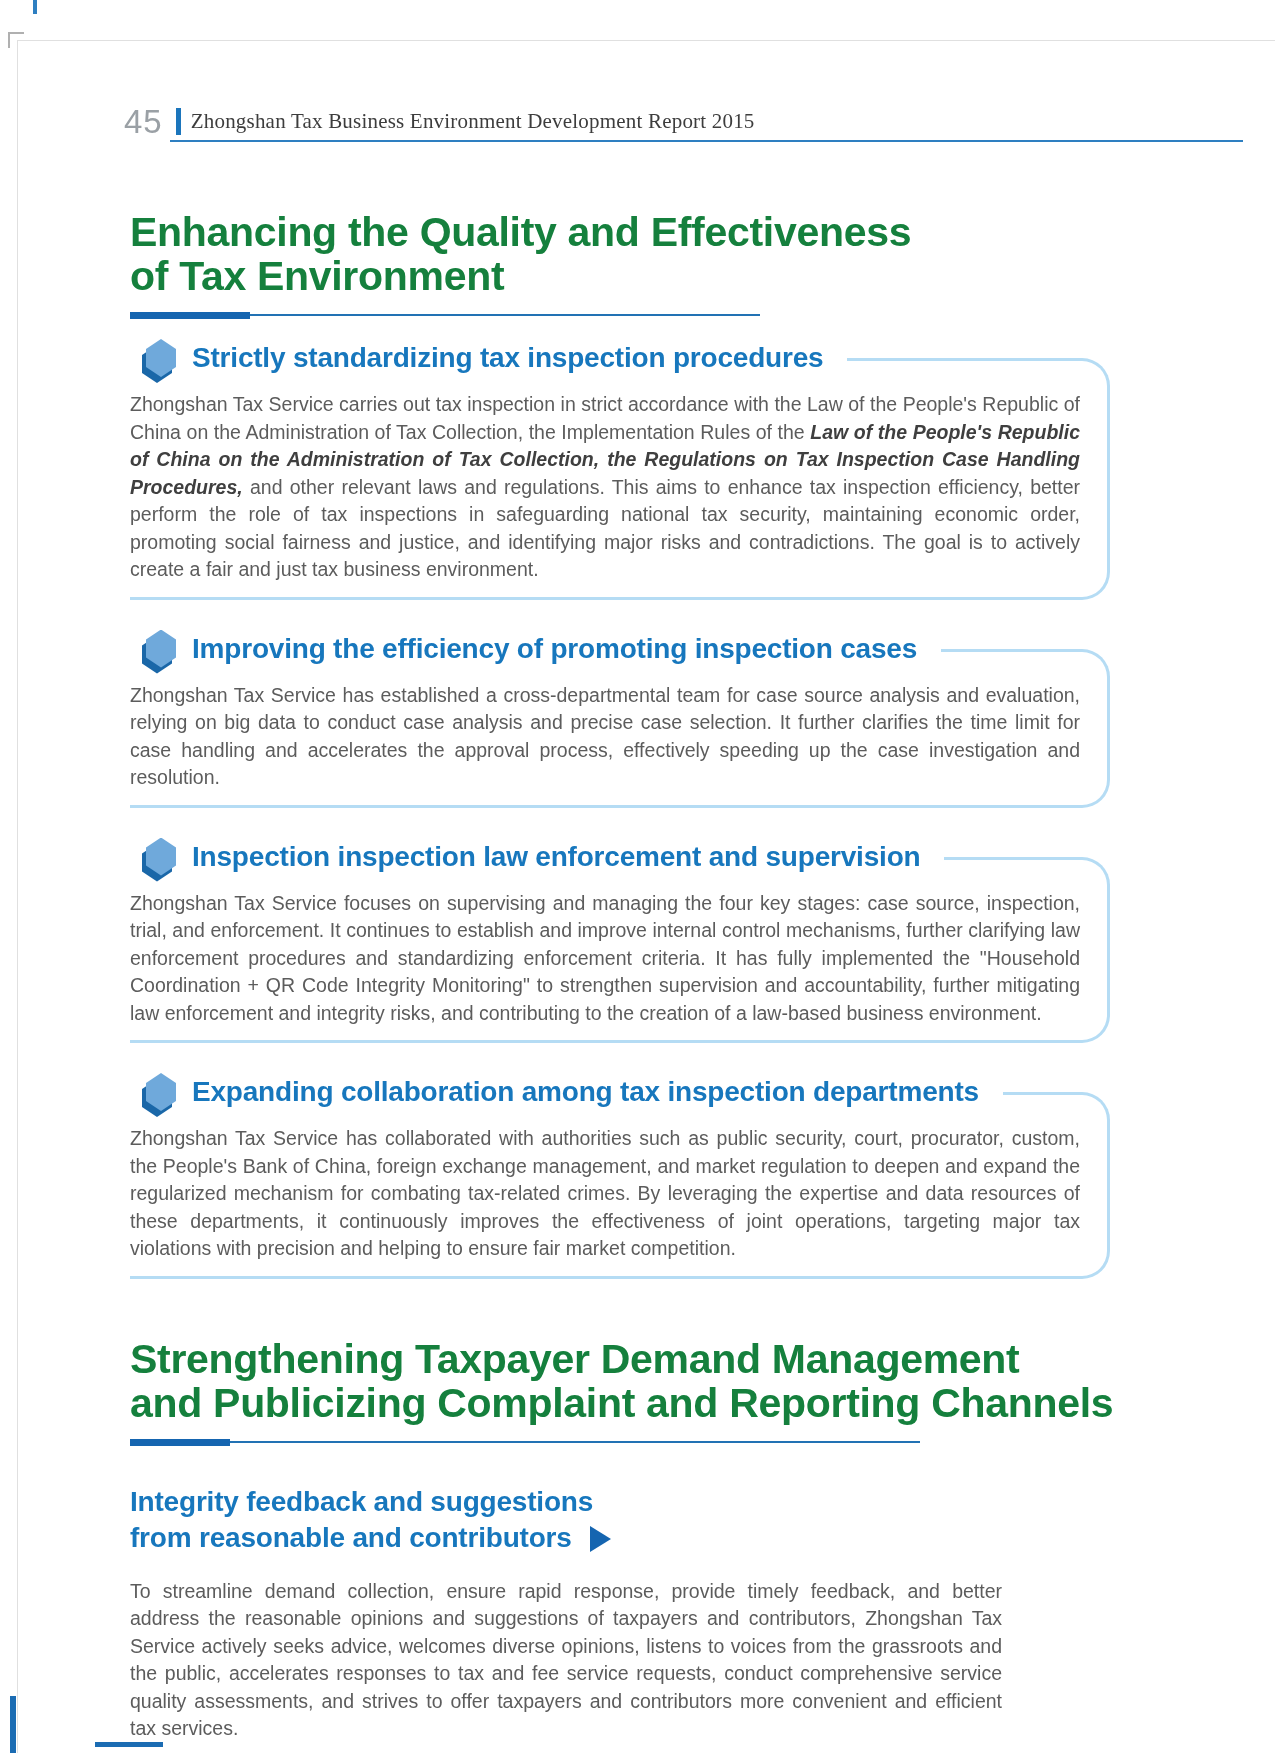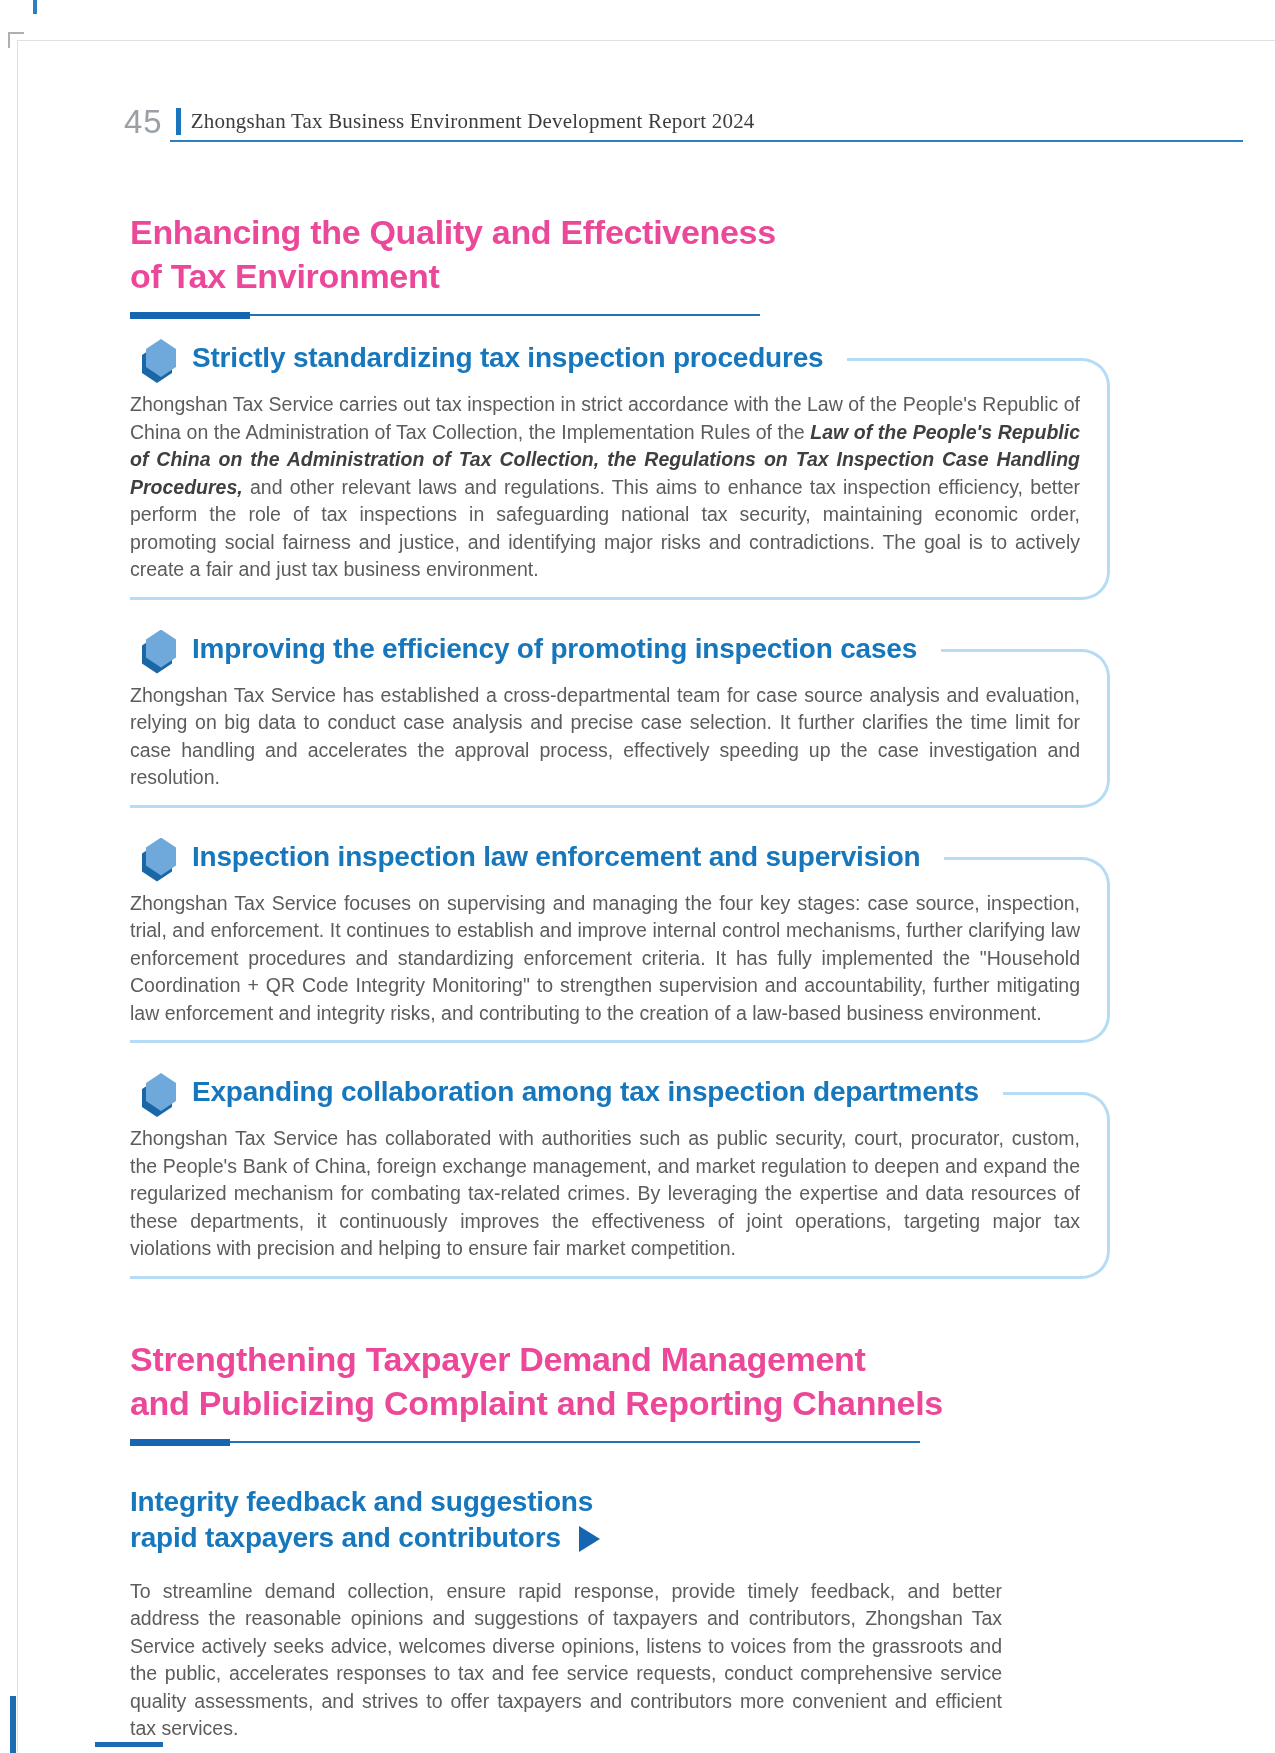--- a/index.html
+++ b/index.html
@@ -24,21 +24,21 @@
   
   .header { margin: 105px 0 8px 124px; width: 1119px; }
   .header-row { display: flex; align-items: center; }
   .page-number { font-size: 33px; color: #9aa0a5; letter-spacing: 1px; line-height: 1; }
   .header-bar { width: 5px; height: 27px; background: #1b75bc; margin: 0 10px 0 13px; }
   .report-title { font-family: "Liberation Serif", serif; font-size: 21px; color: #3d3d3d; letter-spacing: 0.2px; }
   .header-rule { margin-left: 46px; width: 1073px; height: 2px; background: #2e7fc1; margin-top: 2px; }
 
   
   .content { margin-left: 130px; }
-  .chapter-title { color: #ec4899; font-weight: bold; font-size: 34px; line-height: 44px; letter-spacing: -0.3px; margin-top: 68px; }
+  .chapter-title { color: #15803d; font-weight: bold; font-size: 41px; line-height: 44px; letter-spacing: -0.3px; margin-top: 68px; }
   .title-rule { position: relative; height: 7px; margin-top: 14px; }
   .title-rule .thin  { position: absolute; left: 0; top: 2px; height: 2px; background: #2272b4; }
   .title-rule .thick { position: absolute; left: 0; top: 0; width: 120px; height: 7px; background: #1565b0; }
   .rule-1 .thin { width: 630px; }
   .rule-2 .thin { width: 790px; }
   .rule-2 .thick { width: 100px; }
 
   
   .section { position: relative; width: 980px; margin-top: 28px; padding-bottom: 16px; }
   .section.first { margin-top: 18px; }
@@ -74,21 +74,21 @@
   <div class="corner-gray"></div>
   <div class="trim-top"></div>
   <div class="trim-left"></div>
   <div class="bar-bottom-left"></div>
   <div class="bar-bottom"></div>
 
   <div class="header">
     <div class="header-row">
       <span class="page-number">45</span>
       <span class="header-bar"></span>
-      <span class="report-title">Zhongshan Tax Business Environment Development Report 2024</span>
+      <span class="report-title">Zhongshan Tax Business Environment Development Report 2015</span>
     </div>
     <div class="header-rule"></div>
   </div>
 
   <div class="content">
 
     <div class="chapter-title">
       <div>Enhancing the Quality and Effectiveness</div>
       <div>of Tax Environment</div>
     </div>
@@ -150,21 +150,21 @@
       <div>and Publicizing Complaint and Reporting Channels</div>
     </div>
     <div class="title-rule rule-2">
       <div class="thin"></div>
       <div class="thick"></div>
     </div>
 
     <div class="subsection-title">
       <div>Integrity feedback and suggestions</div>
       <div class="sub-line2">
-        <span>rapid taxpayers and contributors</span>
+        <span>from reasonable and contributors</span>
         <span class="arrow-right"></span>
       </div>
     </div>
 
     <p class="closing-paragraph">To streamline demand collection, ensure rapid response, provide timely feedback, and better address the reasonable opinions and suggestions of taxpayers and contributors, Zhongshan Tax Service actively seeks advice, welcomes diverse opinions, listens to voices from the grassroots and the public, accelerates responses to tax and fee service requests, conduct comprehensive service quality assessments, and strives to offer taxpayers and contributors more convenient and efficient tax services.</p>
 
   </div>
 </div>
 
 </body></html>

